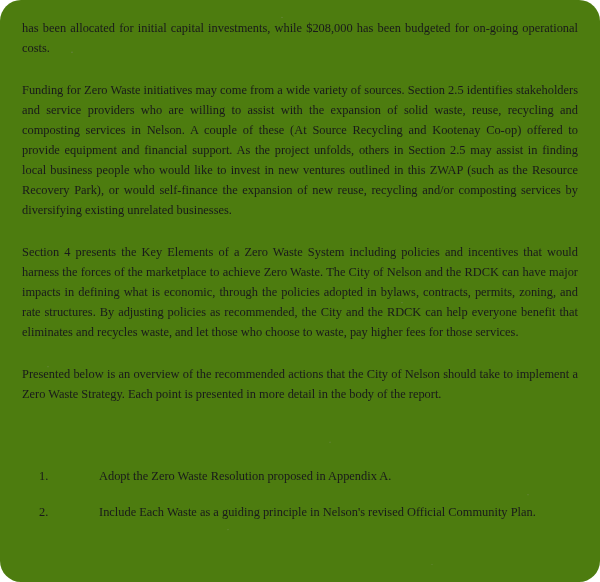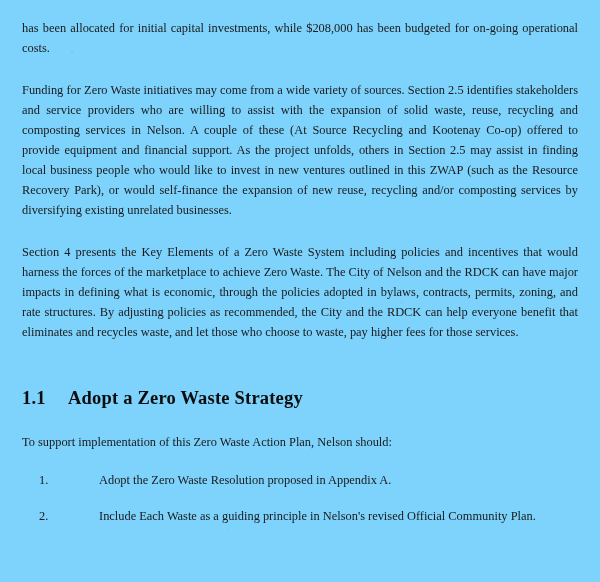--- a/index.html
+++ b/index.html
@@ -7,22 +7,23 @@
     padding: 0;
     background: #ffffff;
   }
   body {
     font-family: "Liberation Serif", "DejaVu Serif", serif;
   }
   .page {
     position: relative;
     width: 600px;
     height: 582px;
-    background: #7dd3fc;
+    background: #4d7c0f;
     overflow: hidden;
+    border-radius: 21px;
   }
   
   .page::after {
     content: "";
     position: absolute;
     inset: 0;
     pointer-events: none;
     background-image:
       radial-gradient(circle at 12% 9%,  rgba(140,140,140,.30) 0 .7px, transparent 1.2px),
       radial-gradient(circle at 47% 3%,  rgba(150,150,150,.26) 0 .6px, transparent 1.1px),
@@ -108,30 +109,27 @@
     <div class="spacer-lg"></div>
 
     <p class="para">Funding for Zero Waste initiatives may come from a wide variety of sources.  Section 2.5 identifies stakeholders and service providers who are willing to assist with the expansion of solid waste, reuse, recycling and composting services in Nelson.  A couple of these (At Source Recycling and Kootenay Co-op) offered to provide equipment and financial support.  As the project unfolds, others in Section 2.5 may assist in finding local business people who would like to invest in new ventures outlined in this ZWAP (such as the Resource Recovery Park), or would self-finance the expansion of new reuse, recycling and/or composting services by diversifying existing unrelated businesses.</p>
 
     <div class="spacer-lg"></div>
 
     <p class="para">Section 4 presents the Key Elements of a Zero Waste System including policies and incentives that would harness the forces of the marketplace to achieve Zero Waste.  The City of Nelson and the RDCK can have major impacts in defining what is economic, through the policies adopted in bylaws, contracts, permits, zoning, and rate structures.  By adjusting policies as recommended, the City and the RDCK can help everyone benefit that eliminates and recycles waste, and let those who choose to waste, pay higher fees for those services.</p>
 
     <div class="spacer-lg"></div>
 
+    <p class="para">Presented below is an overview of the recommended actions that the City of Nelson should take to implement a Zero Waste Strategy.  Each point is presented in more detail in the body of the report.</p>
 
     <div class="spacer-lg"></div>
 
-    <h2 class="heading">
-      <span class="num">1.1</span><span>Adopt a Zero Waste Strategy</span>
-    </h2>
 
     <div class="spacer-lg"></div>
 
-    <p class="para">To support implementation of this Zero Waste Action Plan, Nelson should:</p>
 
     <div class="spacer-md"></div>
 
     <ol class="actions">
       <li>
         <span class="marker">1.</span>
         <span class="li-text">Adopt the Zero Waste Resolution proposed in Appendix A.</span>
       </li>
       <li>
         <span class="marker">2.</span>

